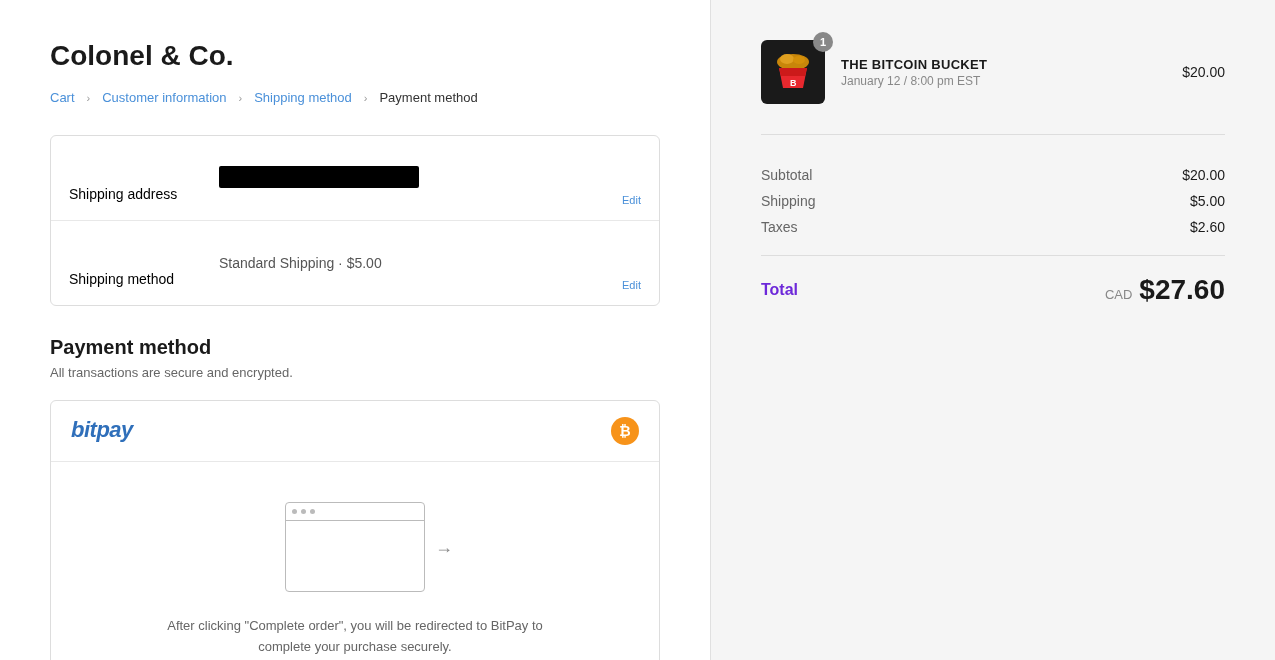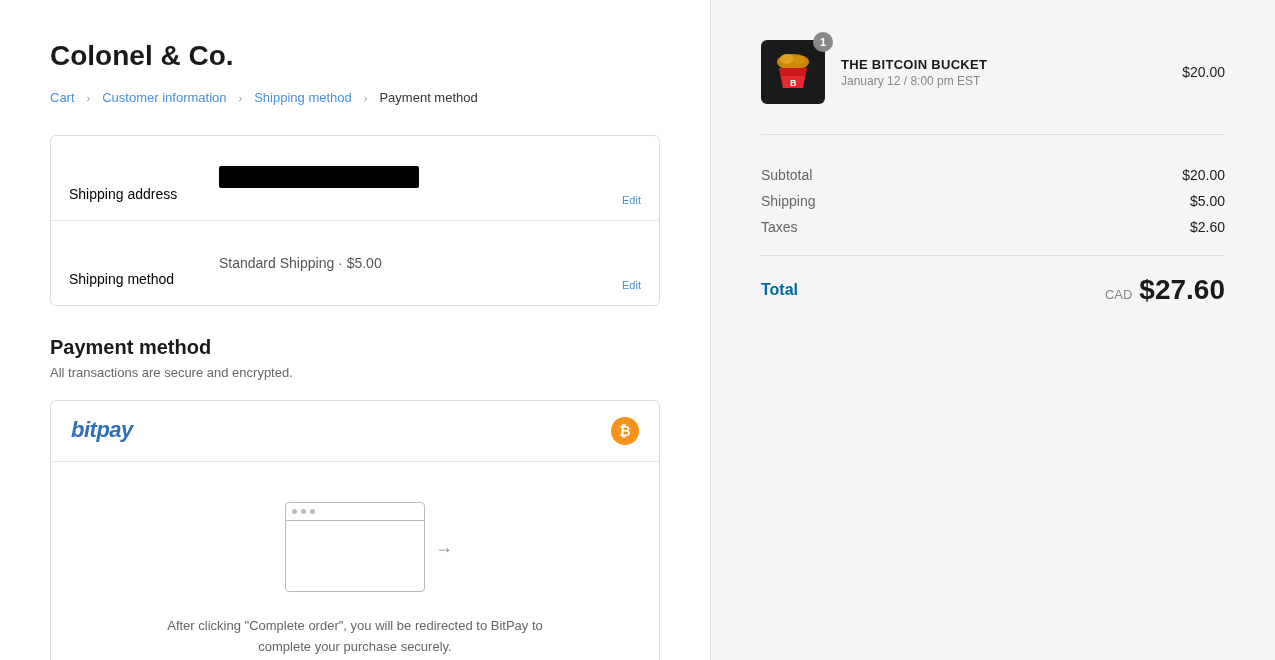--- a/index.html
+++ b/index.html
@@ -262,21 +262,21 @@
       display: flex;
       justify-content: space-between;
       align-items: center;
       border-top: 1px solid #ddd;
       padding-top: 18px;
       margin-top: 8px;
     }
     .total-label {
       font-size: 16px;
       font-weight: 600;
-      color: #0369a1;
+      color: #6d28d9;
     }
     .total-right {
       display: flex;
       align-items: baseline;
       gap: 7px;
     }
     .total-currency {
       font-size: 13px;
       color: #888;
     }

